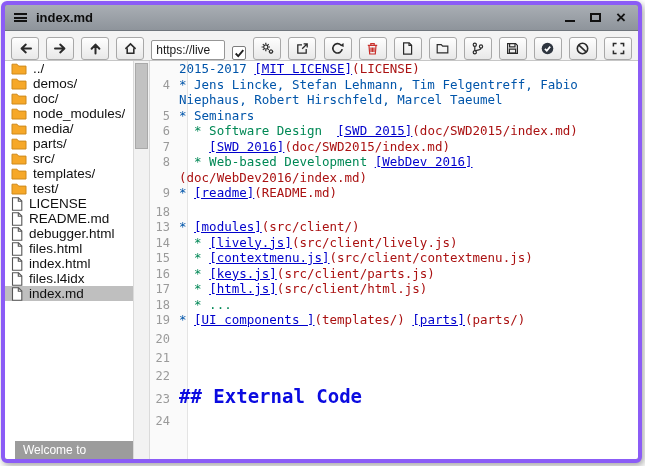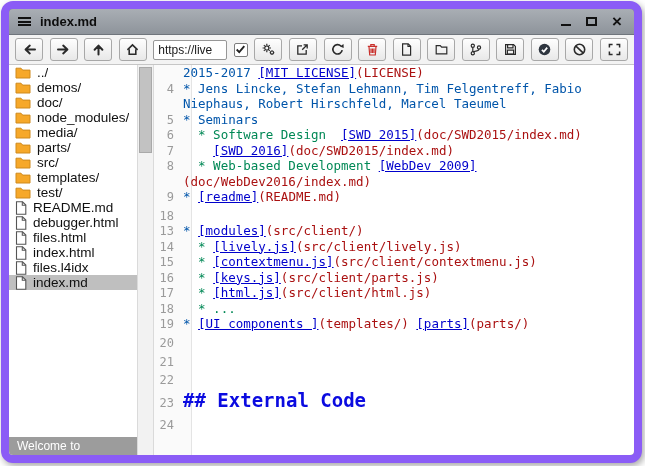--- a/index.html
+++ b/index.html
@@ -1,41 +1,41 @@
 <!DOCTYPE html>
 <html><head>
 <meta charset="utf-8">
 <style>
   html,body{margin:0;padding:0;width:645px;height:466px;background:#fff;font-family:"Liberation Sans",sans-serif;}
   *{box-sizing:border-box;}
-  .window{position:absolute;left:1px;top:1px;width:641px;height:462px;border:8px solid #8b5cf6;border-radius:12px;overflow:hidden;background:#737373;box-shadow:2px 3px 7px rgba(0,0,0,.35);display:flex;flex-direction:column;}
+  .window{position:absolute;left:1px;top:1px;width:641px;height:462px;border:4px solid #8b5cf6;border-radius:6px;overflow:hidden;background:#737373;box-shadow:2px 3px 7px rgba(0,0,0,.35);display:flex;flex-direction:column;}
   
   .titlebar{flex:0 0 26px;background:linear-gradient(#a9aeb4,#8e949b);display:flex;align-items:center;padding:0 9px;gap:9px;border-bottom:1px solid #6f757c;}
   .menu-icon{width:13px;height:9px;border-top:2px solid #111;border-bottom:2px solid #111;position:relative;}
   .menu-icon::after{content:"";position:absolute;left:0;right:0;top:1.5px;height:2px;background:#111;}
   .win-title{font-weight:bold;font-size:13px;color:#0d0d0d;}
   .win-controls{margin-left:auto;display:flex;align-items:center;gap:15px;padding-right:3px;}
   .min-glyph{width:10px;height:2px;background:#111;margin-top:7px;}
   .max-glyph{width:11px;height:9px;border:2px solid #111;}
   .close-glyph{font-size:17px;font-weight:bold;color:#111;line-height:11px;}
   
-  .toolbar{flex:0 0 30px;background:#f3f3f3;border-bottom:1px solid #c6c6c6;display:flex;align-items:center;justify-content:space-between;padding:0 6px;}
+  .toolbar{flex:0 0 30px;background:#f3f3f3;border-bottom:1px solid #c6c6c6;display:flex;align-items:flex-end;justify-content:space-between;padding:0 6px;}
   .tb-btn{width:28px;height:23px;border:1px solid #a8a8a8;border-radius:3px;background:linear-gradient(#fefefe,#e8e8e8);display:flex;align-items:center;justify-content:center;flex:0 0 auto;cursor:pointer;}
   .url-input{width:74px;height:20px;border:1px solid #979797;border-radius:2px;font:12px "Liberation Sans",sans-serif;padding:1px 4px;color:#1a1a1a;background:#fff;}
   .checkbox{width:14px;height:14px;border:1px solid #7d7d7d;border-radius:2px;background:#fff;display:flex;align-items:center;justify-content:center;flex:0 0 auto;}
   .checkbox svg{display:none;}
   .checkbox.checked svg{display:block;}
   
   .main{flex:1;display:flex;min-height:0;}
   .sidebar{flex:0 0 128px;background:#fff;overflow:hidden;display:flex;flex-direction:column;}
   .sb-item{flex:0 0 24px;display:flex;align-items:center;gap:6px;padding:0 2px 0 6px;font-size:13.5px;color:#101010;white-space:nowrap;overflow:hidden;cursor:pointer;}
   .sb-item.selected{background:#bfbfbf;}
   .sb-ic{flex:0 0 auto;}
   .sb-label{overflow:hidden;white-space:nowrap;}
-  .sb-tooltip{margin-top:auto;flex:0 0 18px;background:#9c9c9c;color:#fff;font-size:12px;display:flex;align-items:center;padding-left:8px;}
+  .sb-tooltip{margin-top:auto;flex:0 0 18px;background:#9c9c9c;color:#fff;font-size:12px;display:flex;align-items:center;padding-left:8px;margin-left:10px;}
   .scroll-col{flex:0 0 17px;background:#f2f2f2;border-left:1px solid #dadada;border-right:1px solid #dadada;position:relative;}
   .scroll-thumb{position:absolute;left:1px;right:1px;top:2px;height:86px;background:#c2c2c2;border:1px solid #a9a9a9;}
   
   .editor{flex:1;overflow:hidden;font-family:"DejaVu Sans Mono",monospace;background:linear-gradient(to right,#fafafa 0,#fafafa 37px,#e4e4e4 37px,#e4e4e4 38px,#fff 38px);}
   .ed-line{display:flex;align-items:baseline;min-height:15.5px;}
   .ed-num{flex:0 0 29px;text-align:right;padding-right:9px;font-size:12px;color:#9a9a9a;}
   .ed-text{flex:1;font-size:12.5px;line-height:15.5px;white-space:pre-wrap;word-wrap:break-word;color:#000;padding-right:20px;min-height:15.5px;}
   .tok-nav{color:#0055aa;}
   .tok-green{color:#008855;}
   .tok-link{color:#0000cc;text-decoration:underline;}
@@ -229,20 +229,27 @@
             <svg class="sb-ic" width="16" height="13" viewBox="0 0 16 13">
               <path d="M1 2.2 h5 l1.7 1.9 H15 V12 H1 Z" fill="#f6a829" stroke="#cf8a1d"></path>
             </svg>
             <span class="sb-label">test/</span>
           </div>
           <div class="sb-item">
             <svg class="sb-ic" width="12" height="14" viewBox="0 0 12 14">
               <path d="M1.5 0.8 H7.5 L10.8 4 V13.2 H1.5 Z" fill="#fff" stroke="#555" stroke-width="1.1"></path>
               <path d="M7.3 0.8 V4.2 H10.8" fill="none" stroke="#555" stroke-width="1.1"></path>
             </svg>
+            <span class="sb-label">LICENSE</span>
+          </div>
+          <div class="sb-item">
+            <svg class="sb-ic" width="12" height="14" viewBox="0 0 12 14">
+              <path d="M1.5 0.8 H7.5 L10.8 4 V13.2 H1.5 Z" fill="#fff" stroke="#555" stroke-width="1.1"></path>
+              <path d="M7.3 0.8 V4.2 H10.8" fill="none" stroke="#555" stroke-width="1.1"></path>
+            </svg>
             <span class="sb-label">README.md</span>
           </div>
           <div class="sb-item">
             <svg class="sb-ic" width="12" height="14" viewBox="0 0 12 14">
               <path d="M1.5 0.8 H7.5 L10.8 4 V13.2 H1.5 Z" fill="#fff" stroke="#555" stroke-width="1.1"></path>
               <path d="M7.3 0.8 V4.2 H10.8" fill="none" stroke="#555" stroke-width="1.1"></path>
             </svg>
             <span class="sb-label">debugger.html</span>
           </div>
           <div class="sb-item">
@@ -298,21 +305,21 @@
           <div class="ed-line">
             <div class="ed-num">6</div>
             <div class="ed-text"><span class="tok-green">  * Software Design  </span><span class="tok-link">[SWD 2015]</span><span class="tok-url">(doc/SWD2015/index.md)</span></div>
           </div>
           <div class="ed-line">
             <div class="ed-num">7</div>
             <div class="ed-text"><span class="tok-plain">    </span><span class="tok-link">[SWD 2016]</span><span class="tok-url">(doc/SWD2015/index.md)</span></div>
           </div>
           <div class="ed-line">
             <div class="ed-num">8</div>
-            <div class="ed-text"><span class="tok-green">  * Web-based Development </span><span class="tok-link">[WebDev 2009]</span><span class="tok-url">(doc/WebDev2016/index.md)</span></div>
+            <div class="ed-text"><span class="tok-green">  * Web-based Development </span><span class="tok-link">[WebDev 2016]</span><span class="tok-url">(doc/WebDev2016/index.md)</span></div>
           </div>
           <div class="ed-line">
             <div class="ed-num">9</div>
             <div class="ed-text"><span class="tok-nav">* </span><span class="tok-link">[readme]</span><span class="tok-url">(README.md)</span></div>
           </div>
           <div class="ed-line">
             <div class="ed-num">18</div>
             <div class="ed-text"></div>
           </div>
           <div class="ed-line">

